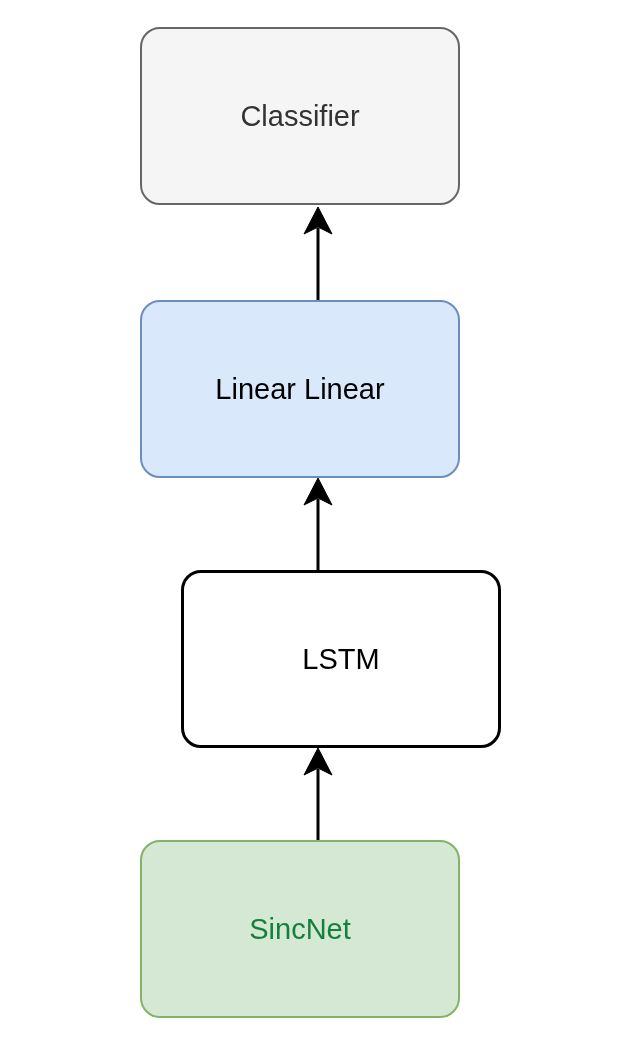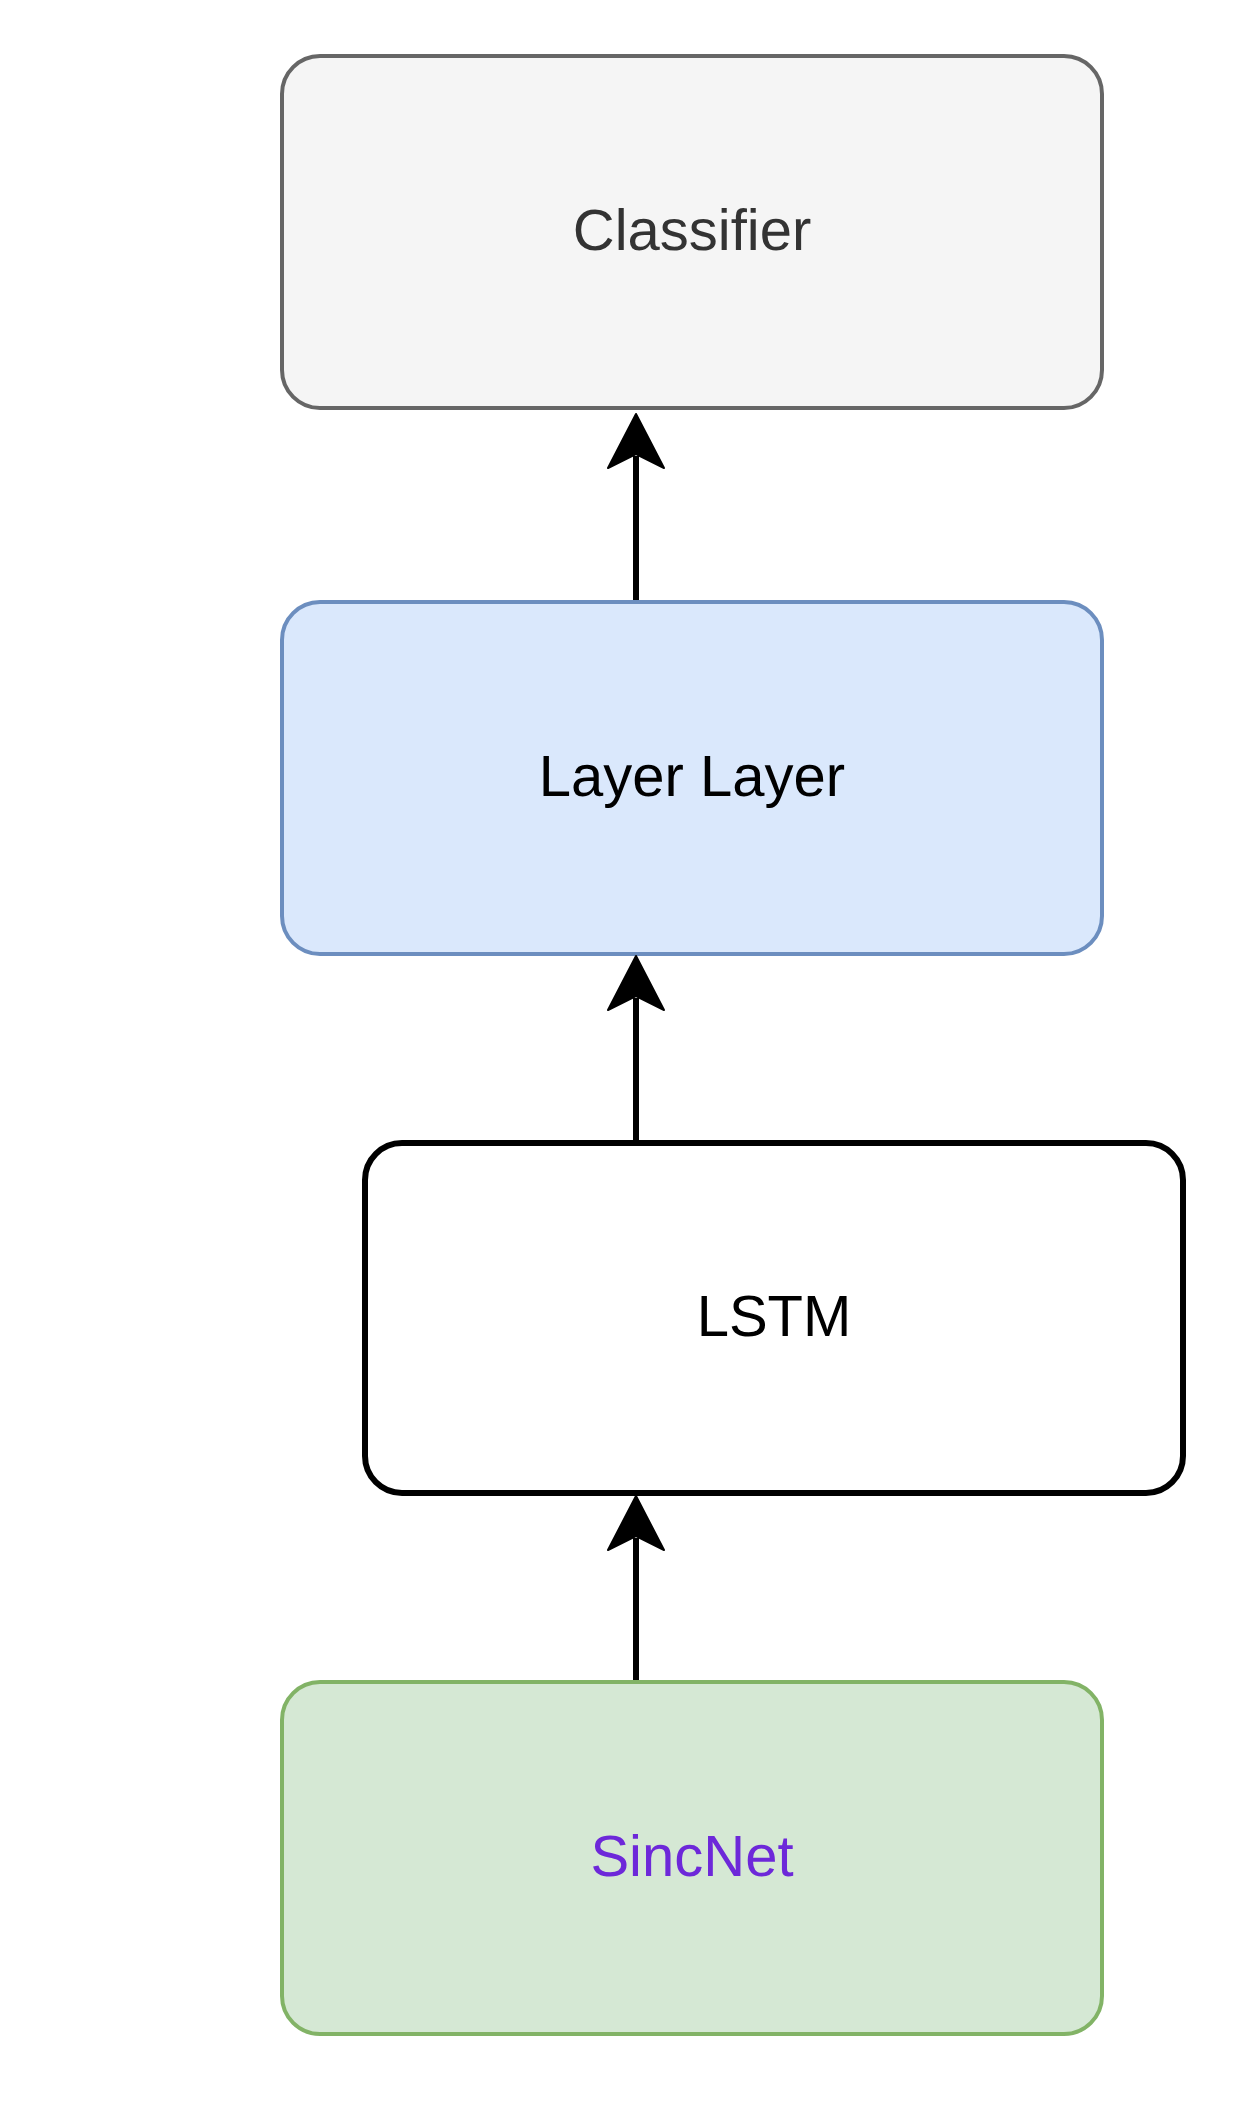--- a/index.html
+++ b/index.html
@@ -11,37 +11,37 @@
   .canvas {
     position: relative;
     width: 619px;
     height: 1058px;
     background: #ffffff;
     overflow: hidden;
   }
   .node {
     position: absolute;
     left: 140px;
-    width: 412px;
+    width: 320px;
     height: 178px;
     border-radius: 20px;
     box-sizing: border-box;
     display: flex;
     align-items: center;
     justify-content: center;
     font-size: 29px;
     line-height: 1.2;
     text-align: center;
     border-style: solid;
     border-width: 2.5px;
   }
   .node-classifier   { top: 27px;  background: #f5f5f5; border-color: #666666; color: #333333; }
   .node-linear-layer { top: 300px; background: #dae8fc; border-color: #6c8ebf; color: #000000; }
   .node-lstm         { top: 570px; background: #ffffff; border-color: #000000; color: #000000; border-width: 3px; margin-left: 41px; }
-  .node-sincnet      { top: 840px; background: #d5e8d4; border-color: #82b366; color: #6d28d9; }
+  .node-sincnet      { top: 840px; background: #d5e8d4; border-color: #82b366; color: #15803d; }
   .arrow {
     position: absolute;
     left: 303px;
     width: 30px;
   }
   .arrow-1 { top: 206px; height: 94px; }
   .arrow-2 { top: 477px; height: 93px; }
   .arrow-3 { top: 747px; height: 93px; }
   .arrow svg { display: block; width: 100%; height: 100%; }
   .arrow .shaft { stroke: #000000; stroke-width: 3; }
@@ -57,21 +57,21 @@
   </div>
 
   <div class="arrow arrow-1">
     <svg viewBox="0 0 30 94" preserveAspectRatio="none">
       <line class="shaft" x1="15" y1="22" x2="15" y2="94"></line>
       <polygon class="head" points="15,1 29,28 15,21 1,28"></polygon>
     </svg>
   </div>
 
   <div class="node node-linear-layer">
-    <span>Layer Layer</span>
+    <span>Linear Linear</span>
   </div>
 
   <div class="arrow arrow-2">
     <svg viewBox="0 0 30 93" preserveAspectRatio="none">
       <line class="shaft" x1="15" y1="22" x2="15" y2="93"></line>
       <polygon class="head" points="15,1 29,28 15,21 1,28"></polygon>
     </svg>
   </div>
 
   <div class="node node-lstm">

